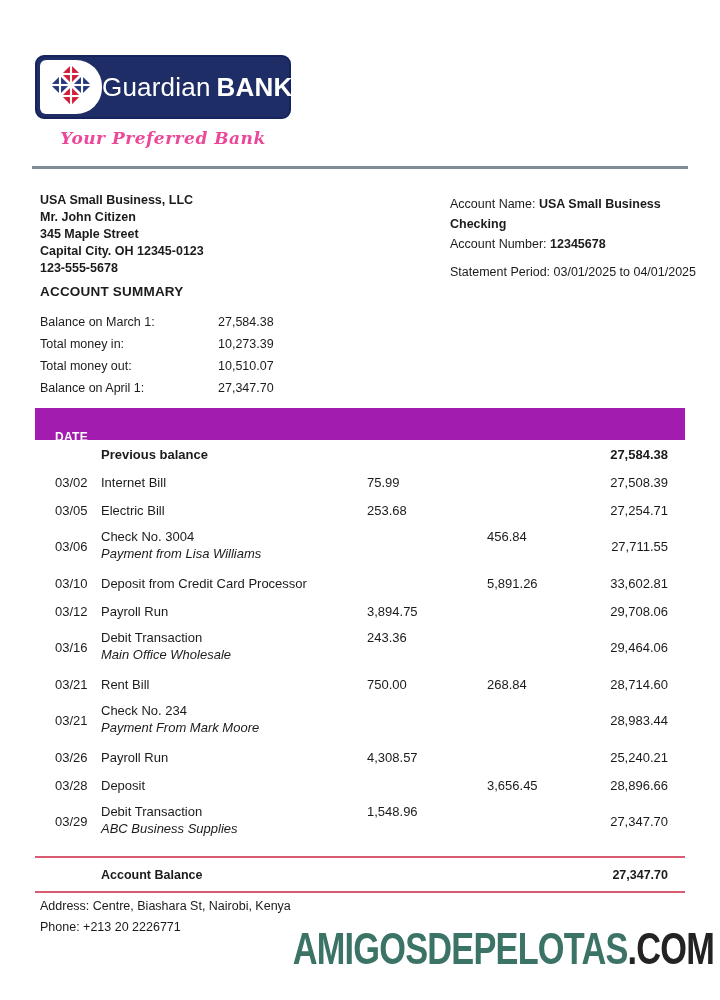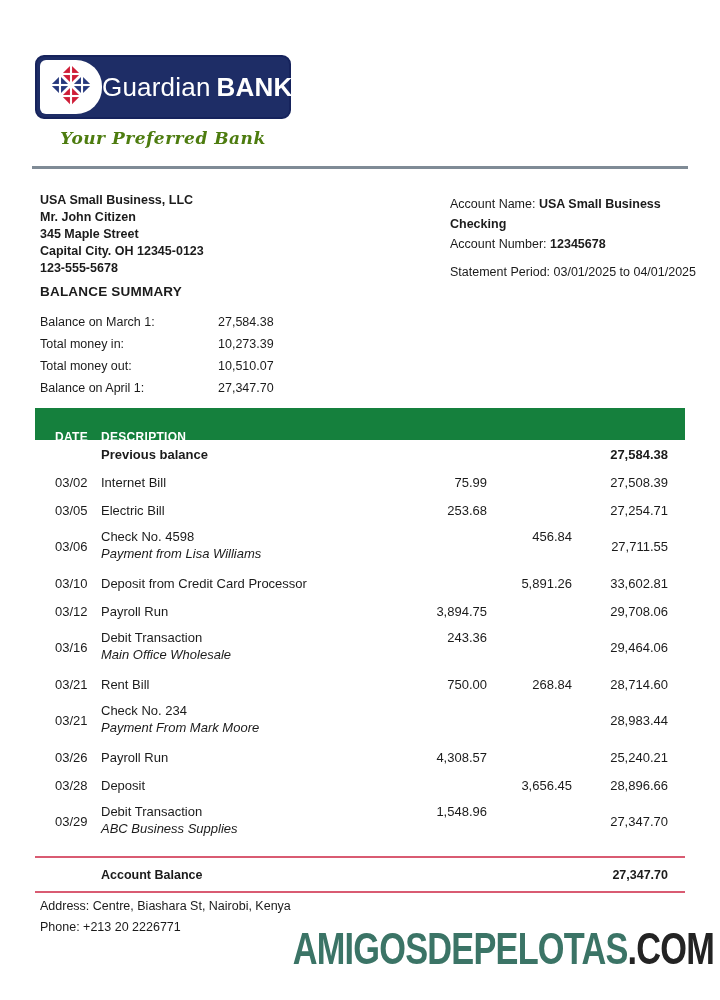--- a/index.html
+++ b/index.html
@@ -18,21 +18,21 @@
     width:62px; height:54px; margin-left:3px; background:#fff;
     border-radius:6px 26px 26px 6px; display:flex; align-items:center; justify-content:center;
     flex:none;
   }
   .logo-text { flex:1; text-align:center; color:#fff; font-size:26px; letter-spacing:0.2px; white-space:nowrap; }
   .logo-text .regular { font-weight:400; }
   .logo-text .bold { font-weight:700; margin-left:6px; }
   .tagline {
     margin-top:9px; text-align:center; width:100%;
     font-family:"DejaVu Serif", serif; font-style:italic; font-weight:700;
-    font-size:17px; color:#4d7c0f; letter-spacing:0.5px;
+    font-size:17px; color:#ec4899; letter-spacing:0.5px;
   }
 
   
   .top-rule { position:absolute; left:32px; top:166px; width:656px; height:3px; background:#7f8b96; }
 
   
   .customer { position:absolute; left:40px; top:192px; font-size:12.5px; font-weight:700; line-height:17px; }
   .acct-info { position:absolute; left:450px; top:194px; font-size:12.5px; line-height:20px; }
   .acct-info b { font-weight:700; }
   .acct-info .period { margin-top:8px; }
@@ -42,30 +42,30 @@
   .summary h2 { margin:0; font-size:13.5px; font-weight:700; letter-spacing:0.2px; }
   .summary .rows { margin-top:12px; }
   .summary .srow { display:flex; line-height:22px; font-size:12.5px; }
   .summary .srow .slabel { width:178px; }
   .summary .srow .svalue { }
 
   
   .txn { position:absolute; left:35px; top:408px; width:650px; }
   .tgrid { display:grid; grid-template-columns:66px 1fr 120px 85px 113px; }
   .thead {
-    background:#15803d; color:#fff; height:32px; align-items:center;
+    background:#a21caf; color:#fff; height:32px; align-items:center;
     font-size:12px; font-weight:700; letter-spacing:0.3px;
   }
   .thead .h-date { padding-left:20px; }
   .h-right { text-align:right;margin-top:44px; }
   .thead .h-balance { padding-right:17px; }
 
   .trow { align-items:center; min-height:28px; font-size:13px; }
   .trow .cell-date { padding-left:20px; }
-  .trow .amt { text-align:right; }
+  .trow .amt { }
   .trow .cell-balance { text-align:right; padding-right:17px; }
   .trow.double { min-height:45px; }
   .trow.double .cell-desc { align-self:start; padding-top:5px; }
   .trow.double .amt { align-self:start; padding-top:5px; }
   .cell-desc .note { font-style:italic; line-height:20px; }
   .trow.boldrow .cell-desc, .trow.boldrow .cell-balance { font-weight:700; }
 
   .ending {
     margin-top:12px; height:33px; align-items:center; font-size:12.5px;
     border-top:2px solid #d95b72; border-bottom:2px solid #d95b72;
@@ -137,21 +137,21 @@
       <b>USA Small Business Checking</b>
     </div>
     <div>
       <span>Account Number:</span>
       <b>12345678</b>
     </div>
     <div class="period">Statement Period: 03/01/2025 to 04/01/2025</div>
   </div>
 
   <div class="summary">
-    <h2>BALANCE SUMMARY</h2>
+    <h2>ACCOUNT SUMMARY</h2>
     <div class="rows" id="summary-rows">
         <div class="srow">
           <div class="slabel">Balance on March 1:</div>
           <div class="svalue">27,584.38</div>
         </div>
         <div class="srow">
           <div class="slabel">Total money in:</div>
           <div class="svalue">10,273.39</div>
         </div>
         <div class="srow">
@@ -161,21 +161,20 @@
         <div class="srow">
           <div class="slabel">Balance on April 1:</div>
           <div class="svalue">27,347.70</div>
         </div>
       </div>
   </div>
 
   <div class="txn">
     <div class="tgrid thead">
       <div class="h-date">DATE</div>
-      <div>DESCRIPTION</div>
       <div class="h-right">WITHDRAWAL</div>
       <div class="h-right">DEPOSIT</div>
       <div class="h-right h-balance">BALANCE</div>
     </div>
     <div id="txn-rows">
         <div class="tgrid trow boldrow">
           <div class="cell-date"></div>
           <div class="cell-desc">
             <div>Previous balance</div>
           </div>
@@ -197,21 +196,21 @@
           <div class="cell-desc">
             <div>Electric Bill</div>
           </div>
           <div class="amt">253.68</div>
           <div class="amt"></div>
           <div class="cell-balance">27,254.71</div>
         </div>
         <div class="tgrid trow double">
           <div class="cell-date">03/06</div>
           <div class="cell-desc">
-            <div>Check No. 4598</div>
+            <div>Check No. 3004</div>
             <div class="note">Payment from Lisa Williams</div>
           </div>
           <div class="amt"></div>
           <div class="amt">456.84</div>
           <div class="cell-balance">27,711.55</div>
         </div>
         <div class="tgrid trow">
           <div class="cell-date">03/10</div>
           <div class="cell-desc">
             <div>Deposit from Credit Card Processor</div>

